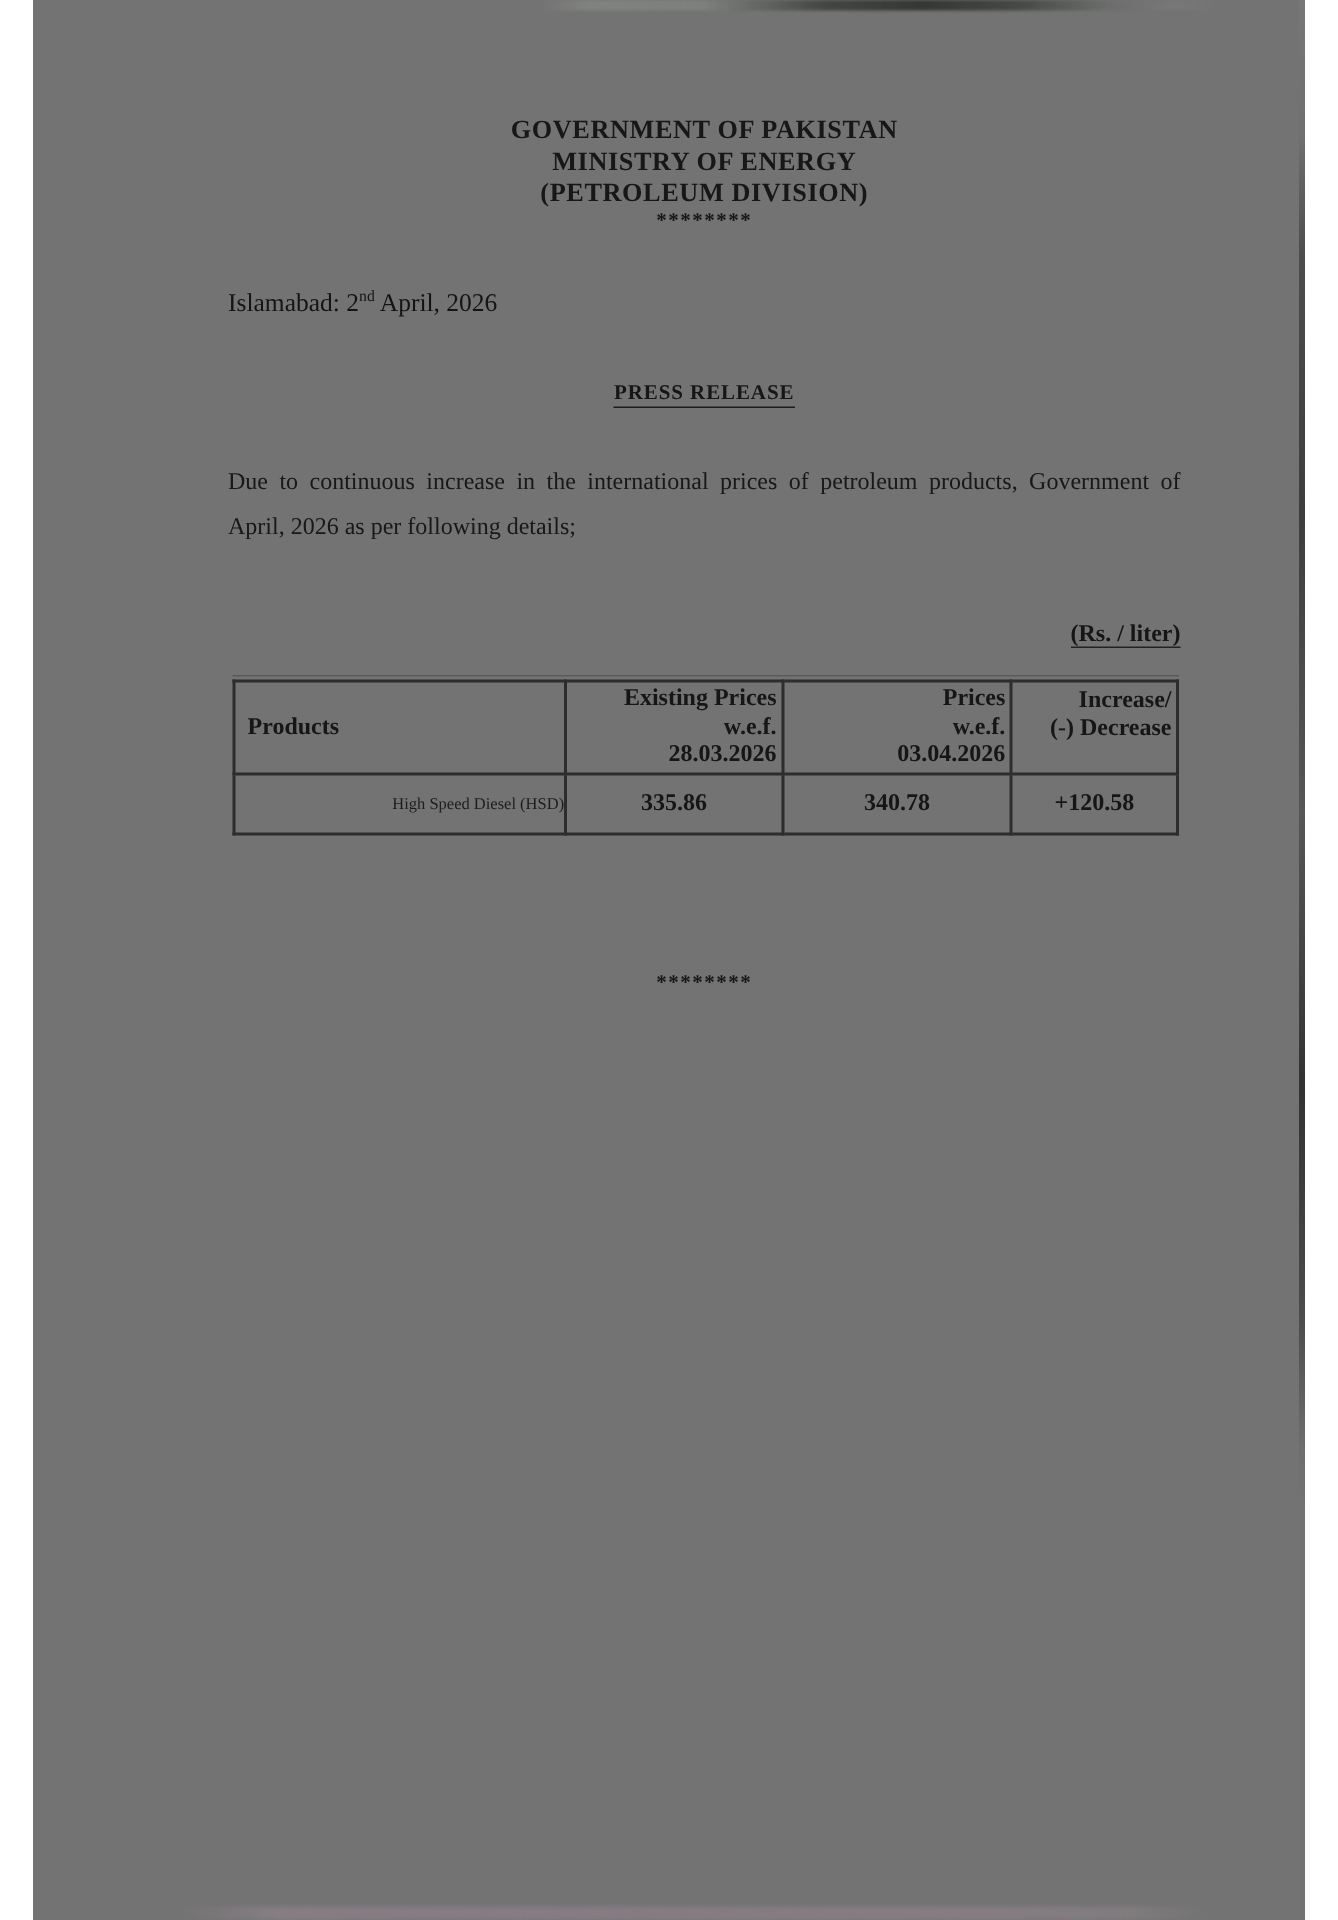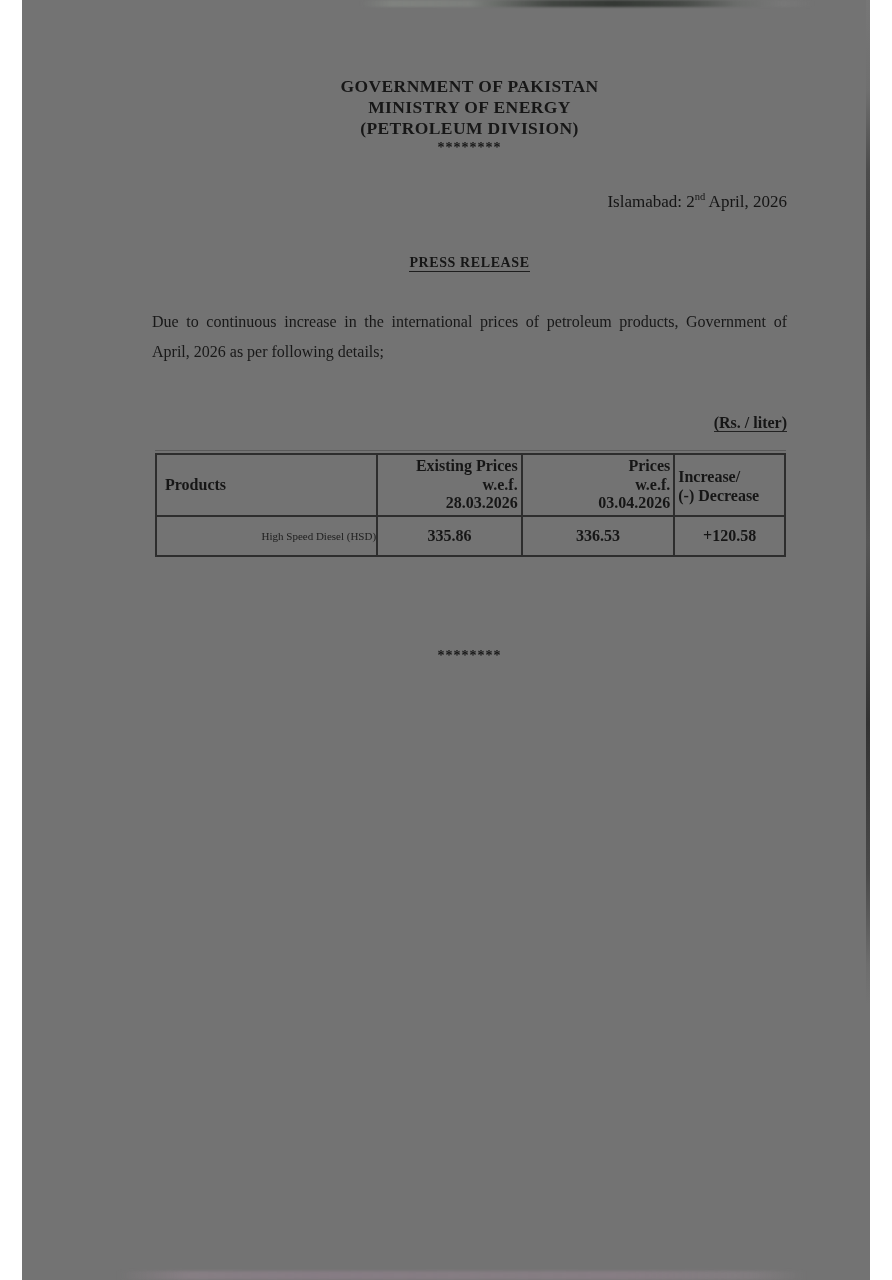--- a/index.html
+++ b/index.html
@@ -65,21 +65,21 @@
   }
   .letterhead .stars {
     font-size: 14px;
     line-height: 15px;
     letter-spacing: 1px;
     margin-top: 1px;
   }
 
   .dateline {
     top: 192px;
-    text-align: right;
+    text-align: left;
     font-size: 17px;
     color: #141414;
   }
 
   .sup {
     font-size: 10.5px;
     vertical-align: super;
     line-height: 0;
   }
 
@@ -141,23 +141,23 @@
     white-space: pre-line;
     padding: 2px 3px;
   }
   .price-table th.col-products {
     text-align: left;
     padding-left: 8px;
     vertical-align: middle;
   }
   .price-table th.col-mid { text-align: right; vertical-align: middle; border-radius: 12px; }
   .price-table th.col-change {
-    text-align: left;
+    text-align: right;
     vertical-align: top;
-    padding-top: 13px;
+    padding-top: 3px;
   }
   .price-table tbody td { height: 40px; }
   .price-table td.cell-product {
     text-align: right;
     padding-left: 0;
     font-size: 11px;
     color: #1d1d1d;
   }
   .price-table td.cell-num {
     text-align: center;
@@ -224,21 +224,21 @@
 w.e.f.
 03.04.2026</th>
           <th class="col-change">Increase/
 (-) Decrease</th>
         </tr>
       </thead>
       <tbody>
         <tr>
           <td class="cell-product">High Speed Diesel (HSD)</td>
           <td class="cell-num">335.86</td>
-          <td class="cell-num">336.53</td>
+          <td class="cell-num">340.78</td>
           <td class="cell-num">+120.58</td>
         </tr>
       </tbody>
     </table>
   </div>
 
   <div class="content footer-stars" style="position:absolute;">********</div>
 
 </div>
 

